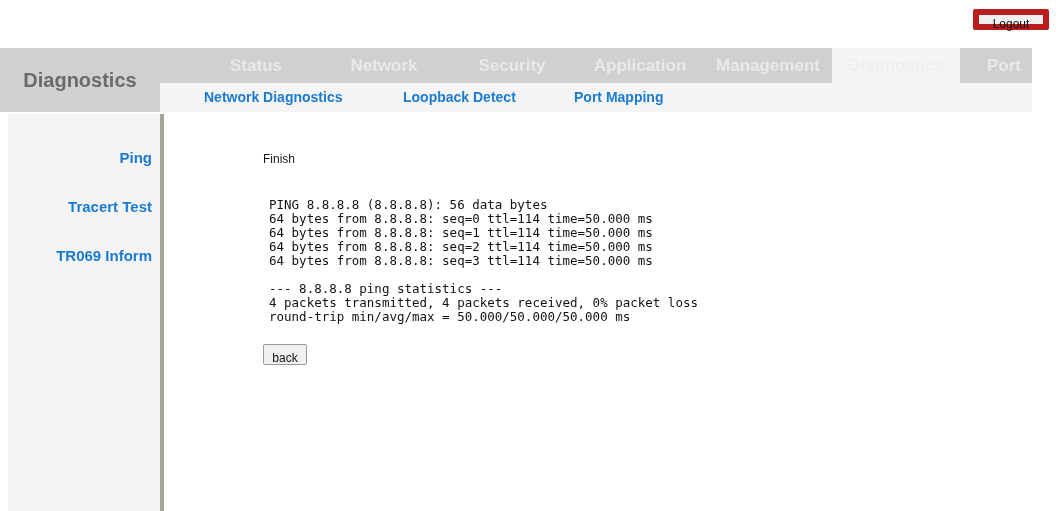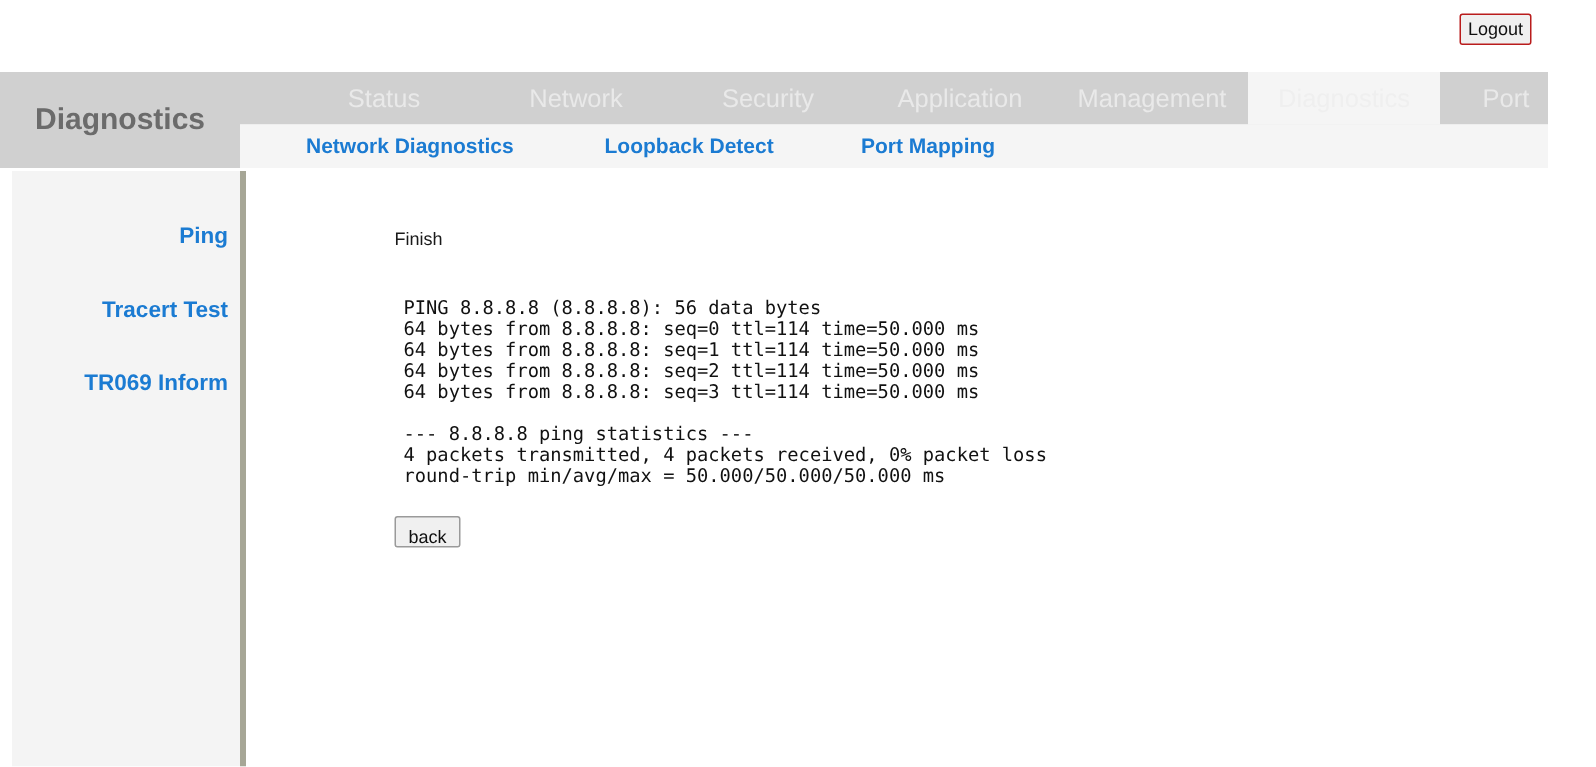--- a/index.html
+++ b/index.html
@@ -24,30 +24,30 @@
     left: 0;
     top: 0;
     width: 1064px;
     height: 40px;
     background: #ffffff;
   }
   .logout-btn {
     position: absolute;
     left: 973px;
     top: 9px;
-    width: 48px;
+    width: 76px;
     height: 21px;
     padding: 0;
     font-family: "Liberation Sans", sans-serif;
     font-size: 12px;
     line-height: 19px;
     color: #101010;
     text-align: center;
     background: #f0f0f0;
-    border: 1px solid #b91c1c;
+    border: 6px solid #b91c1c;
     border-radius: 2px;
     cursor: pointer;
     box-sizing: border-box;
   }
 
   
   .header {
     position: absolute;
     left: 0;
     top: 48px;
@@ -84,21 +84,21 @@
     height: 35px;
     background: #d0d0d0;
   }
   .nav-item {
     position: absolute;
     top: 0;
     height: 35px;
     line-height: 35px;
     text-align: center;
     font-size: 17px;
-    font-weight: normal;
+    font-weight: bold;
     color: #e9e9e9;
     white-space: nowrap;
     cursor: pointer;
     user-select: none;
   }
   .nav-item.active {
     background: #f5f5f5;
     color: #efefef;
   }
   .nav-gap {

